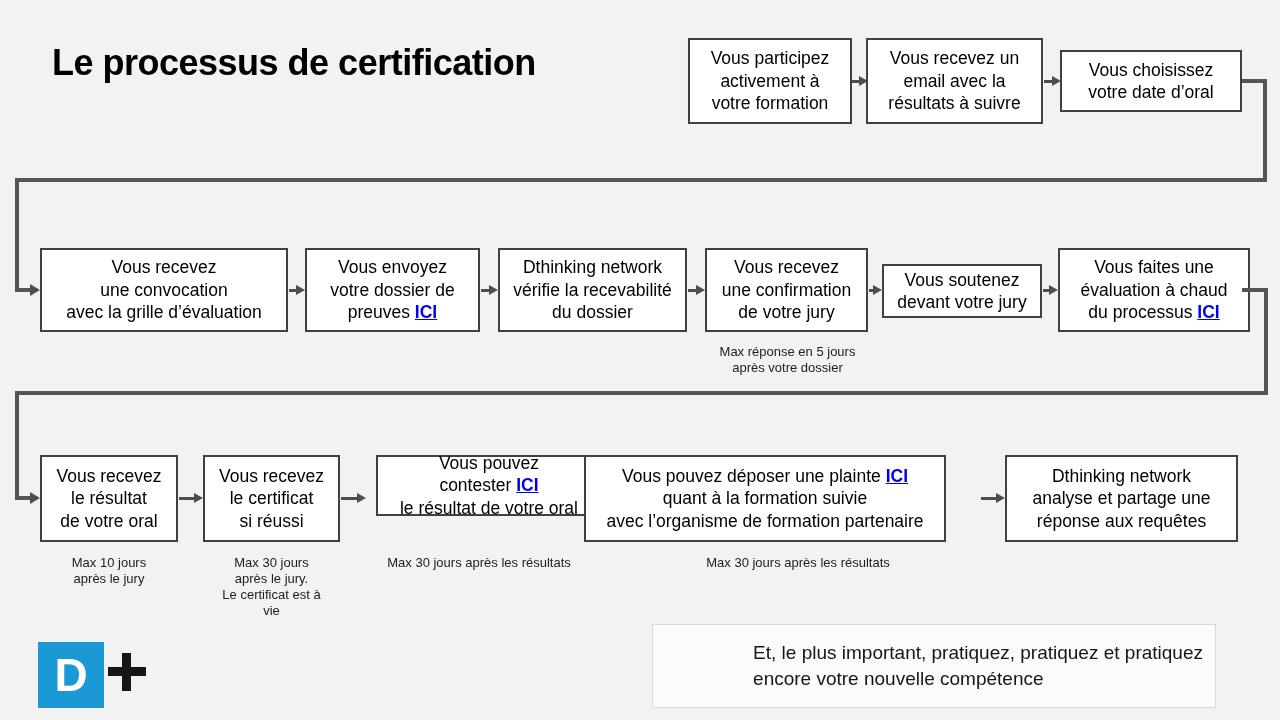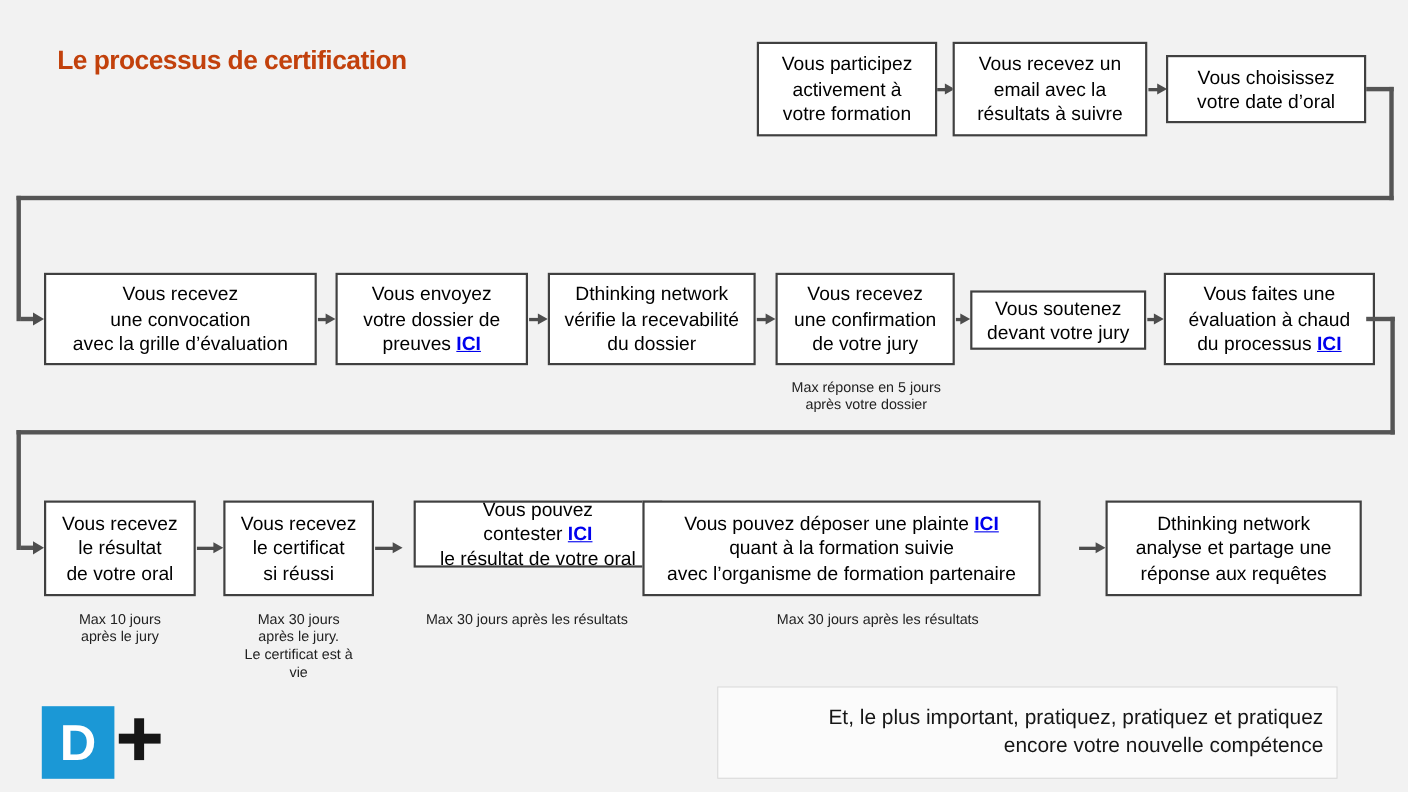--- a/index.html
+++ b/index.html
@@ -1,21 +1,21 @@
 <!DOCTYPE html>
 <html><head>
 <meta charset="utf-8">
 <style>
   html,body{margin:0;padding:0;}
   body{font-family:"Liberation Sans",sans-serif;background:#e8e8e8;}
   #slide{position:relative;width:1280px;height:720px;background:#f2f2f2;overflow:hidden;}
 
   
-  .title{position:absolute;left:52px;top:42px;font-size:24px;font-weight:700;
-         letter-spacing:-0.5px;color:#c2410c;}
+  .title{position:absolute;left:52px;top:42px;font-size:36px;font-weight:700;
+         letter-spacing:-0.5px;color:#000000;}
 
   
   .box{position:absolute;background:#ffffff;border:2px solid #404040;
        display:flex;align-items:center;justify-content:center;
        box-sizing:border-box;padding:2px 5px;}
   .box .txt{white-space:pre-line;text-align:center;font-size:17.5px;line-height:1.28;color:#000;}
   a.ici{color:#0000ee;font-weight:700;text-decoration:underline;cursor:pointer;}
 
   
   .sarrow{position:absolute;height:3px;background:#4d4d4d;}
@@ -28,21 +28,21 @@
        border-top:6px solid transparent;border-bottom:6px solid transparent;}
 
   
   .note{position:absolute;text-align:center;white-space:pre-line;
         font-size:13px;line-height:1.22;color:#212121;}
 
   
   .practice{position:absolute;left:652px;top:624px;width:564px;height:84px;
         background:#fbfbfb;border:1px solid #d9d9d9;box-sizing:border-box;
         display:flex;align-items:center;justify-content:flex-end;
-        text-align:right;padding-right:12px;}
+        padding-right:12px;}
   .practice .txt{white-space:pre-line;font-size:19px;line-height:1.35;color:#161616;}
 
   
   .logo{position:absolute;left:38px;top:640px;width:110px;height:68px;}
   .logo-square{position:absolute;left:0;top:2px;width:66px;height:66px;background:#1b98d6;
         display:flex;align-items:center;justify-content:center;}
   .logo-square .d{color:#ffffff;font-size:46px;font-weight:700;line-height:1;}
   .logo-plus{position:absolute;left:64px;top:8px;width:46px;height:46px;}
   .logo-plus::before{content:"";position:absolute;left:6px;top:19px;width:38px;height:9px;background:#161616;}
   .logo-plus::after{content:"";position:absolute;left:20px;top:5px;width:9px;height:38px;background:#161616;}

